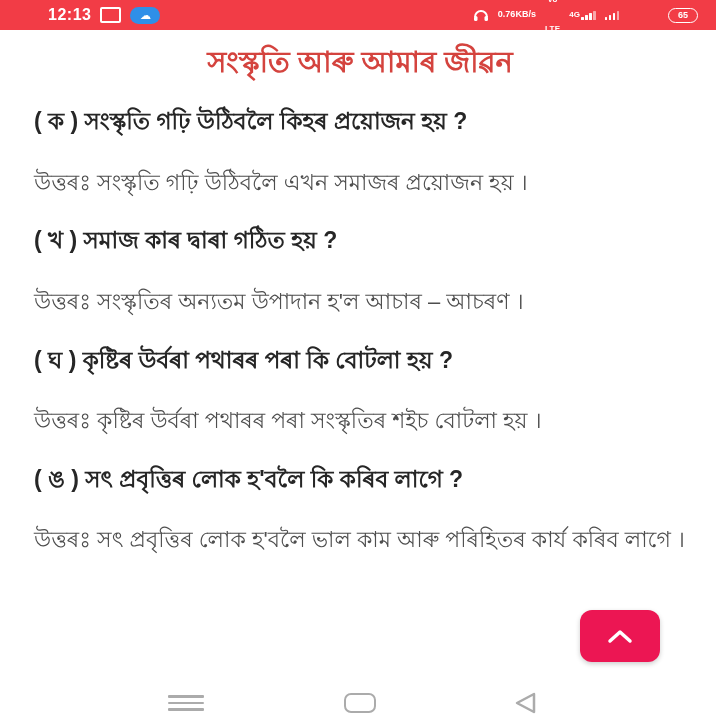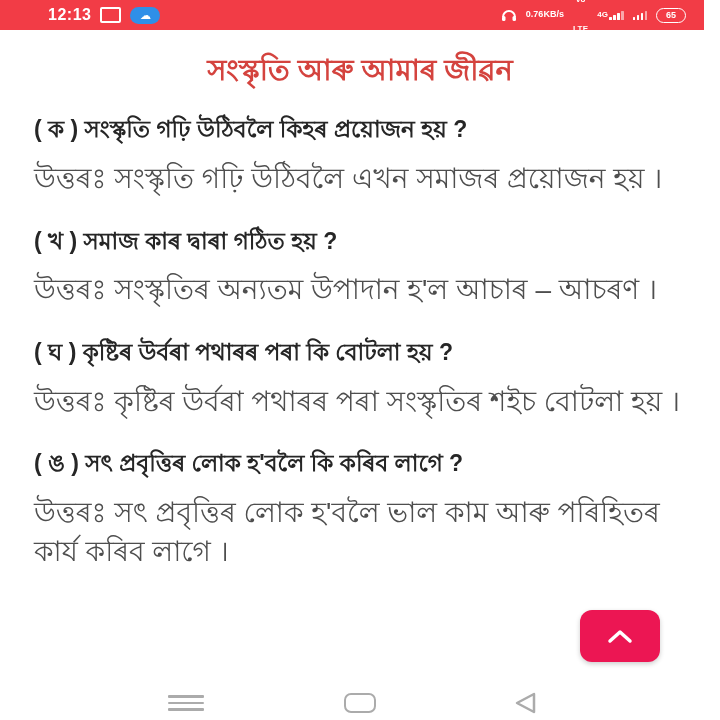--- a/index.html
+++ b/index.html
@@ -3,21 +3,21 @@
 <meta charset="utf-8">
 <style>
   html,body{margin:0;padding:0;background:#e8e8e8;}
   .screen{
     position:relative;width:720px;height:720px;margin:0 auto;
     background:#ffffff;overflow:hidden;
     font-family:"Liberation Sans","DejaVu Sans",sans-serif;
   }
   
   .status-bar{
-    position:absolute;top:0;left:0;right:16px;height:30px;
+    position:absolute;top:0;left:0;right:4px;height:30px;
     background:#f23c46;color:#fff;
     display:flex;align-items:center;justify-content:space-between;
     padding:0 18px 0 48px;box-sizing:border-box;
   }
   .sb-left,.sb-right{display:flex;align-items:center;gap:9px;}
   .sb-time{font-size:16px;font-weight:bold;letter-spacing:.5px;}
   .cast-icon{display:inline-block;width:17px;height:12px;border:2px solid #fff;border-radius:2px;}
   .app-pill{display:inline-flex;align-items:center;justify-content:center;
     width:30px;height:17px;border-radius:9px;background:#2f8fe8;color:#fff;font-size:11px;line-height:1;}
   .sb-speed{display:flex;flex-direction:row;align-items:center;font-weight:bold;
@@ -27,36 +27,36 @@
   .sig{display:flex;flex-direction:row;align-items:flex-start;gap:1px;}
   .net-type{font-size:8px;font-weight:bold;line-height:1;}
   .bars{display:inline-flex;align-items:flex-end;gap:1.5px;}
   .bars i{display:inline-block;width:2.5px;background:#fff;border-radius:.5px;}
   .bars i:nth-child(1){height:3px;}
   .bars i:nth-child(2){height:5px;}
   .bars i:nth-child(3){height:7px;}
   .bars i:nth-child(4){height:9px;opacity:.55;}
   .battery{display:inline-flex;align-items:center;justify-content:center;
     min-width:30px;height:15px;border:1.5px solid #fff;border-radius:8px;
-    font-size:9px;font-weight:bold;padding:0 4px;box-sizing:border-box;}
+    font-size:9px;font-weight:bold;padding:0 4px;box-sizing:border-box;margin-left:40px;}
   
   .content{
     position:absolute;top:30px;left:0;right:0;bottom:34px;
-    overflow:hidden;padding:8px 34px;box-sizing:border-box;background:#fff;
+    overflow:hidden;padding:0 34px;box-sizing:border-box;background:#fff;
   }
   .page-title{
     margin:16px 0 0;text-align:center;
     color:#d4433e;font-size:29px;font-weight:bold;line-height:1.15;
   }
   .section-heading{
     margin:13px 0 0 20px;
     color:#ee7a11;font-size:27px;font-weight:bold;line-height:1.15;
   }
   .q{margin:27px 0 0;color:#262626;font-size:23px;font-weight:bold;line-height:1.38;}
-  .a{margin:14px 0 0;color:#4e4e4e;font-size:28px;font-weight:normal;line-height:1.38;}
+  .a{margin:30px 0 0;color:#4e4e4e;font-size:22px;font-weight:normal;line-height:1.38;}
   
   .fab{
     position:absolute;left:580px;top:610px;width:80px;height:52px;
     background:#ec1653;border:none;border-radius:12px;
     display:flex;align-items:center;justify-content:center;cursor:pointer;
     box-shadow:0 2px 5px rgba(0,0,0,.2);
   }
   
   .nav-bar{
     position:absolute;left:0;right:0;bottom:0;height:34px;background:#fff;

